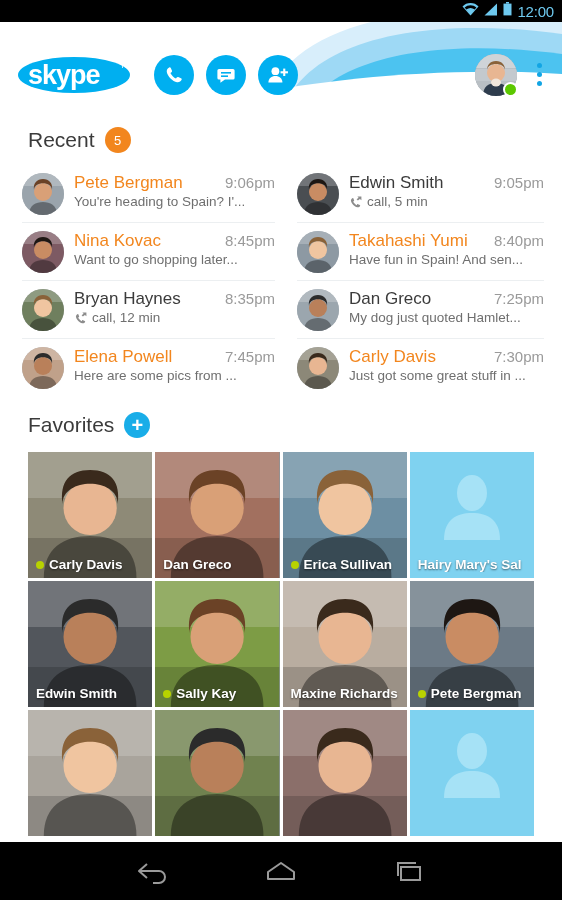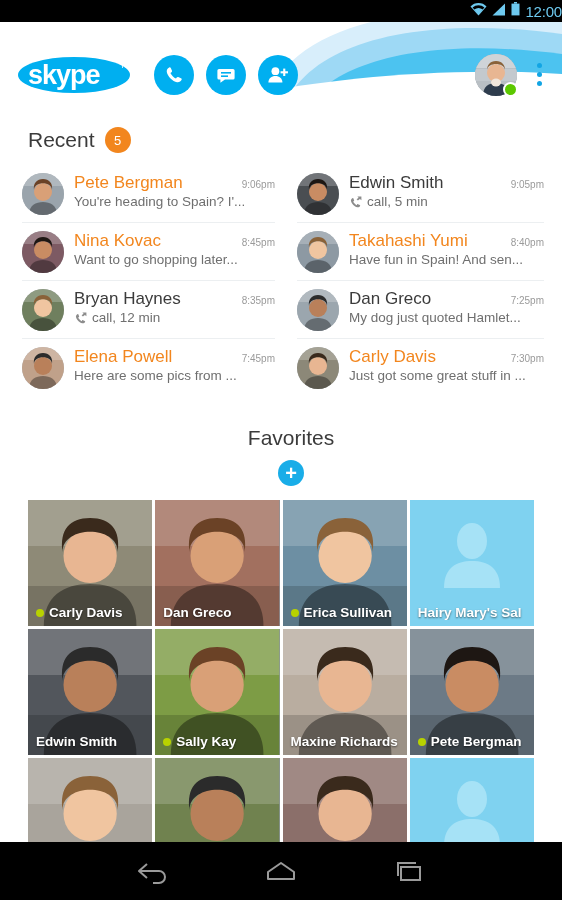--- a/index.html
+++ b/index.html
@@ -13,20 +13,21 @@
     position: relative;
   }
 
   
   .statusbar {
     height: 22px;
     background: #000000;
     display: flex;
     align-items: center;
     justify-content: flex-end;
+    padding-right: 8px;
     gap: 5px;
   }
   .sb-icon { display: block; }
   .sb-time {
     color: #6ec9ef;
     font-size: 15px;
     font-weight: normal;
     letter-spacing: -0.2px;
     line-height: 1;
   }
@@ -188,39 +189,39 @@
     font-size: 17px;
     color: #3b3b3b;
     white-space: nowrap;
     overflow: hidden;
     text-overflow: ellipsis;
     flex: 1;
     min-width: 0;
   }
   .rr-name.unread { color: #F2861E; }
   .rr-time {
-    font-size: 10px;
+    font-size: 15px;
     color: #9a9a9a;
     flex: 0 0 auto;
   }
   .rr-sub {
     font-size: 13.5px;
     color: #6f6f6f;
     white-space: nowrap;
     overflow: hidden;
     text-overflow: ellipsis;
     margin-top: 1px;
     display: flex;
     align-items: center;
     gap: 5px;
     text-align: center;
   }
 
   
-  .favorites-head { margin-top: 30px; flex-direction: column; }
+  .favorites-head { margin-top: 16px; }
   .fav-grid {
     margin-top: 14px;
     padding: 0 28px;
     display: grid;
     grid-template-columns: repeat(4, 1fr);
     gap: 3px;
   }
   .fav-tile {
     position: relative;
     height: 126px;

